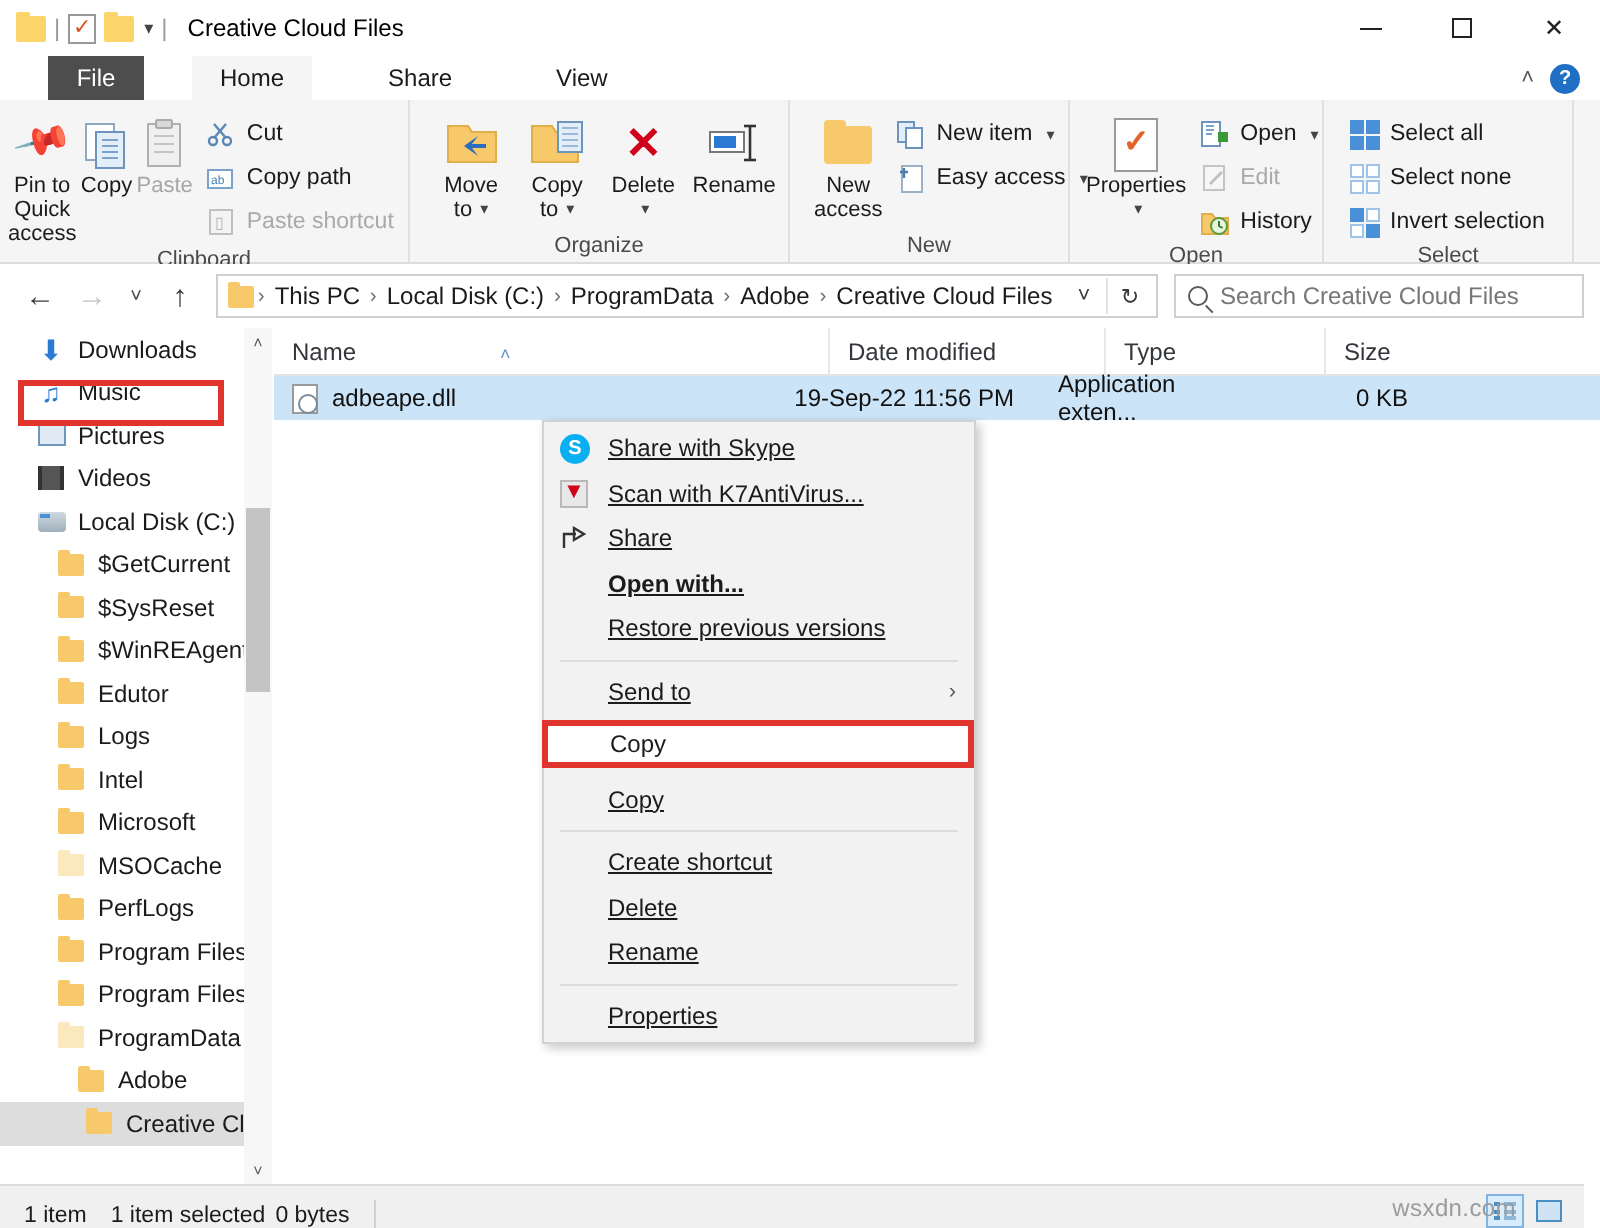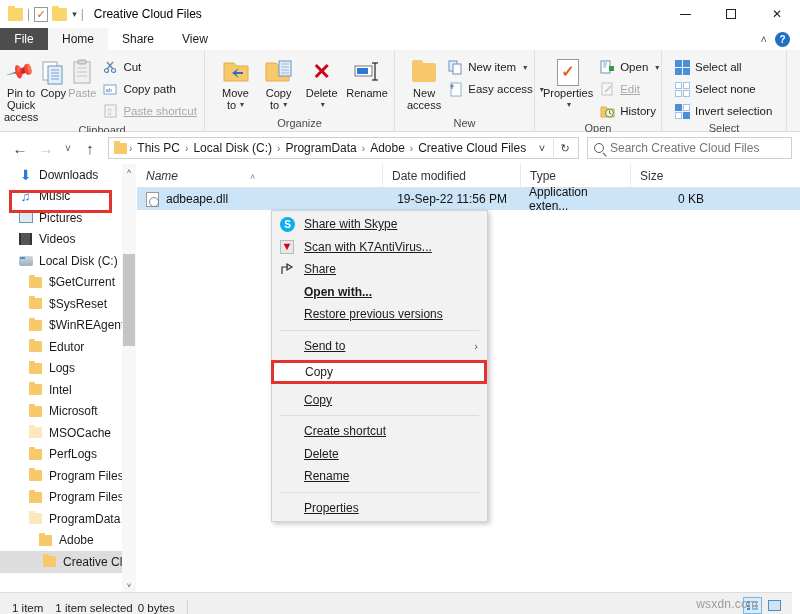--- a/index.html
+++ b/index.html
@@ -47,21 +47,21 @@
   .wc .glyph-min { display:block; width:11px; height:1px; background:#222; }
   .wc .glyph-max { display:block; width:10px; height:10px; border:1px solid #222; }
 
   
   .tabstrip {
     position: absolute; top: 28px; left: 0; width: 800px; height: 22px;
     background: #fff; display: flex; align-items: stretch;
   }
   .tab {
     display: flex; align-items: center; justify-content: center;
-    font-size: 12px; color: #1b1b1b; padding: 0 14px; min-width: 52px;
+    font-size: 12px; color: #1b1b1b; padding: 0 14px; min-width: 52px; margin-left: 24px;
   }
   .tab.file { background: #4d4d4d; color: #fff; min-width: 48px; }
   .tab.active { background: #f5f5f5; }
   .tabstrip-right {
     margin-left: auto; display: flex; align-items: center; gap: 8px; padding-right: 10px;
   }
   .chev-up { font-size: 11px; color: #555; }
   .help-icon {
     width: 15px; height: 15px; border-radius: 50%; background: #1f6fc4;
     color: #fff; font-size: 10px; font-weight: bold;
@@ -87,21 +87,21 @@
     padding-top: 4px; font-size: 11px; color: #1b1b1b; text-align: center; line-height: 12px;
   }
   .bigbtn.wide { width: 58px; }
   .bigbtn.dis { color: #a6a6a6; }
   .bigicon { height: 30px; display: flex; align-items: center; justify-content: center; }
   .smallcol { display: flex; flex-direction: column; padding-top: 4px; gap: 2px; }
   .smallbtn {
     display: flex; align-items: center; gap: 5px; font-size: 11.5px;
     color: #1b1b1b; height: 20px; padding: 0 4px; white-space: nowrap;
   }
-  .smallbtn.dis { color: #a9a9a9; text-decoration: underline; }
+  .smallbtn.dis { color: #a9a9a9; }
   .smicon { width: 16px; height: 16px; display: flex; align-items: center; justify-content: center; flex: none; }
   .drop-caret { font-size: 8px; color: #444; margin-left: 2px; }
 
   
   .folder-ic { width: 24px; height: 19px; background: #f7c96b; border-radius: 0 2px 2px 2px; position: relative; }
   .folder-ic:before { content:""; position:absolute; top:-3px; left:0; width:11px; height:4px; background:#f7c96b; border-radius:2px 2px 0 0; }
   .folder-sm { width: 13px; height: 11px; background: #f7c96b; border-radius: 0 1px 1px 1px; position: relative; }
   .folder-sm:before { content:""; position:absolute; top:-2px; left:0; width:6px; height:3px; background:#f7c96b; border-radius:1px 1px 0 0; }
   .checkpage { width:22px; height:27px; background:#fff; border:1px solid #9a9a9a; display:flex; align-items:center; justify-content:center; color:#e2622a; font-size:16px; font-weight:bold;}
   .xicon { color:#d0021b; font-size: 22px; font-weight: bold; line-height: 1; }
@@ -162,22 +162,22 @@
 
   .navscroll { position: absolute; left: 122px; top: 0; width: 14px; height: 428px; background: #f7f7f7; }
   .navscroll .sb-arrow { width:14px;height:14px;display:flex;align-items:center;justify-content:center;font-size:8px;color:#5a5a5a;}
   .navscroll .sb-thumb { position:absolute; left:1px; width:12px; background:#c4c4c4; }
 
   .contentpane { position: absolute; left: 137px; top: 0; width: 663px; height: 428px; }
   .colhdr { display: flex; height: 24px; align-items: center; border-bottom: 1px solid #e3e3e3;
             font-size: 12px; color: #33363a; }
   .col { padding-left: 9px; position: relative; height: 24px; line-height: 24px; }
   .col + .col { border-left: 1px solid #e8e8e8; }
-  .col.name { width: 245px; font-style: italic; }
-  .col.date { width: 138px; }
+  .col.name { width: 245px; }
+  .col.date { width: 138px; margin-left: 32px; }
   .col.type { width: 110px; }
   .col.size { width: 86px; }
   .sort-caret { position:absolute; left: 113px; top: 1px; font-size: 9px; color: #5a8fc7; }
 
   .filerow { display: flex; height: 22px; align-items: center; background: #cce4f7; font-size: 12px; color: #111; }
   .fr-name { width: 245px; display:flex; align-items:flex-start; gap:7px; padding-left: 9px; }
   .fr-date { width: 138px; text-align: right; padding-right: 13px; color:#111; }
   .fr-type { width: 110px; padding-left: 9px; }
   .fr-size { width: 86px; text-align: right; padding-right: 12px; }
   .dllicon { width: 13px; height: 15px; background:#fff; border:1px solid #9a9a9a; position: relative; flex:none;}

